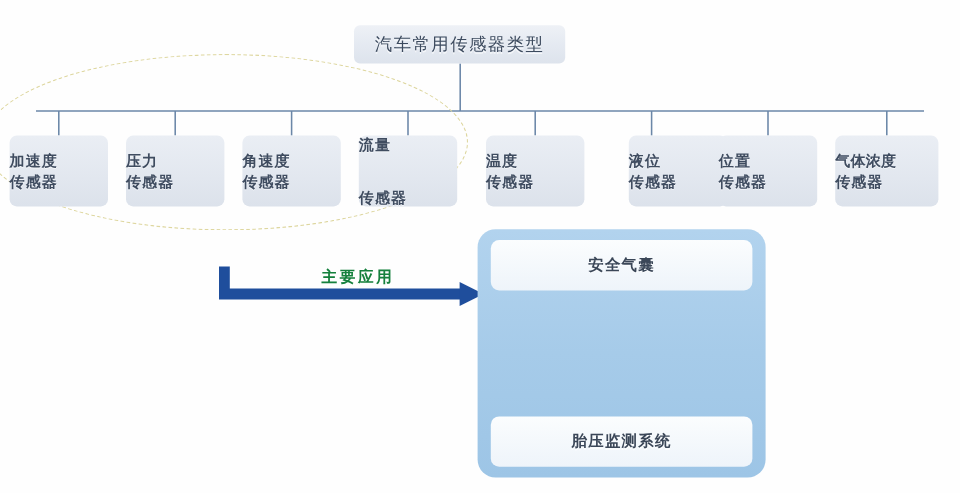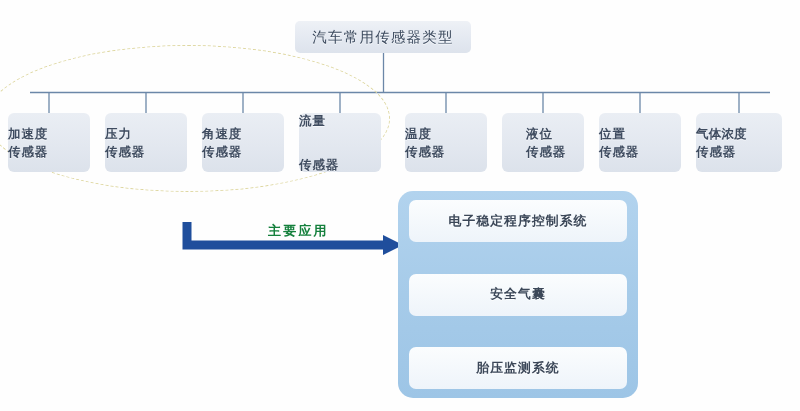--- a/index.html
+++ b/index.html
@@ -158,35 +158,34 @@
     <span class="l2">传感器</span>
   </div>
   <div class="leaf-node" style="left:299px;gap:26px;">
     <span class="l1">流量</span>
     <span class="l2">传感器</span>
   </div>
   <div class="leaf-node" style="left:405px;">
     <span class="l1">温度</span>
     <span class="l2">传感器</span>
   </div>
-  <div class="leaf-node" style="left:502px;padding-left:24px;">
+  <div class="leaf-node" style="left:524px;">
     <span class="l1">液位</span>
     <span class="l2">传感器</span>
   </div>
   <div class="leaf-node" style="left:599px;">
     <span class="l1">位置</span>
     <span class="l2">传感器</span>
   </div>
   <div class="leaf-node wide" style="left:696px;">
     <span class="l1">气体浓度</span>
     <span class="l2">传感器</span>
   </div>
 
 
   <div class="arrow-label">主要应用</div>
 
   <div class="app-panel">
-    <div class="app-item">电子稳定程序控制系统</div>
     <div class="app-item">安全气囊</div>
     <div class="app-item">胎压监测系统</div>
   </div>
 
 </div>
 
 </body></html>

